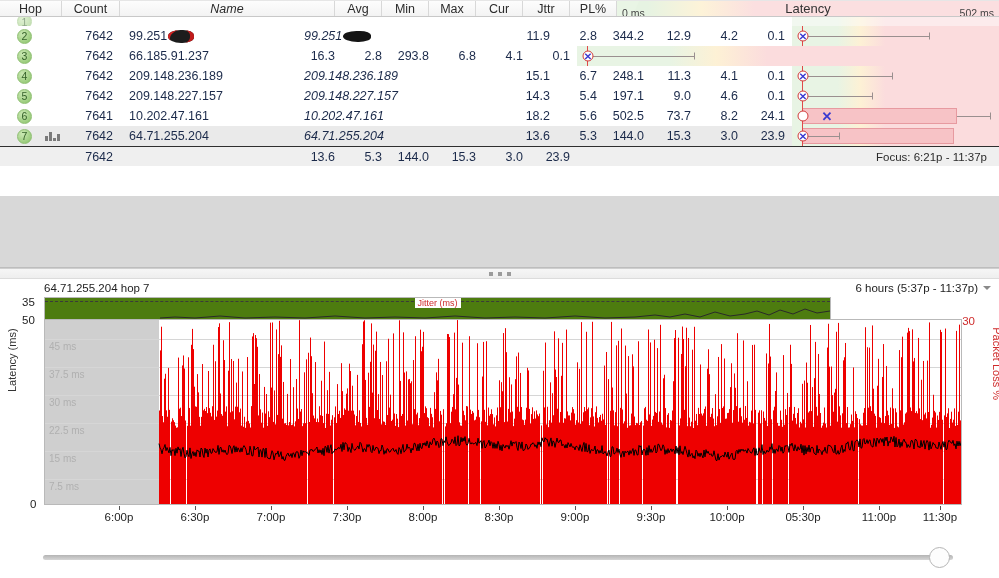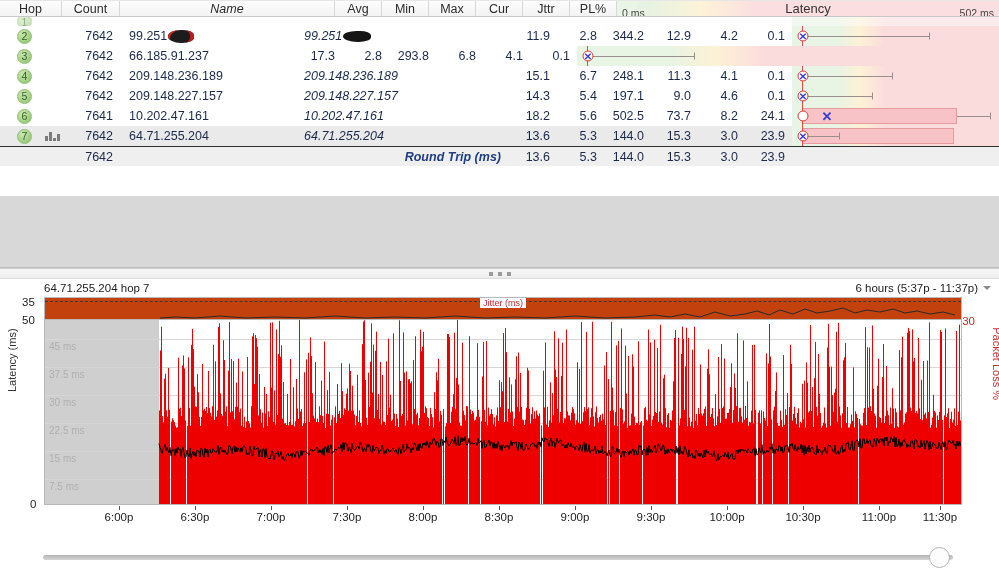--- a/index.html
+++ b/index.html
@@ -92,22 +92,22 @@
   
   .chart-panel { position:absolute; left:6px; top:279px; width:999px; height:258px; background:#fff; }
   .chart-head { display:flex; align-items:center; justify-content:space-between;
                 padding:3px 14px 2px 38px; font-size:11.5px; color:#222; }
   .range-sel { display:flex; align-items:center; gap:5px; cursor:default; }
   .chev { width:0;height:0;border-left:4px solid transparent;border-right:4px solid transparent;
           border-top:4px solid #8a8a8a; }
 
   .plot-area { position:relative; left:0; width:999px; height:232px; }
 
-  .jitter-strip { position:absolute; left:38px; top:1px; width:918px; height:22px;
-                  border:1px solid #b9b9b9; border-bottom:none; background:#c2410c; overflow:hidden; }
+  .jitter-strip { position:absolute; left:38px; top:1px; width:787px; height:22px;
+                  border:1px solid #b9b9b9; border-bottom:none; background:#4d7c0f; overflow:hidden; }
   .dashline { position:absolute; left:0; top:3px; width:100%; height:0;
               border-top:1px dashed #3a3a3a; }
   .jitter-lbl { position:absolute; left:50%; top:0px; transform:translateX(-50%);
                 font-size:9px; color:#cf2b2b; background:#fff; padding:0 3px; z-index:2; }
   .y35 { position:absolute; left:16px; top:0px; font-size:11.5px; color:#222; }
 
   .grid-box { position:absolute; left:38px; top:23px; width:918px; height:186px;
               border:1px solid #b9b9b9; background:#fff; overflow:hidden; }
   .gridline { position:absolute; left:0; width:100%; height:1px; background:#d6d6d6; }
   .nodata { position:absolute; left:0; top:0; width:114px; height:100%; background:#cfcfcf; }
@@ -207,21 +207,21 @@
             </div>
         </div>
       </div>
 
       <div class="row">
         <div class="cell hop c-hop">
           <span class="badge">3</span>
         </div>
         <div class="cell num c-count">7642</div>
         <div class="cell txt c-ip">66.185.91.237</div>
-        <div class="cell num c-num">17.3</div>
+        <div class="cell num c-num">16.3</div>
         <div class="cell num c-num">2.8</div>
         <div class="cell num c-num">293.8</div>
         <div class="cell num c-num">6.8</div>
         <div class="cell num c-num">4.1</div>
         <div class="cell num c-num">0.1</div>
         <div class="cell c-lat latcell">
           <div class="bands"></div>
           <div class="zeroline"></div>
           <div class="whisker" style="left:12px;width:105px"></div>
           <div class="wcap" style="left:117px"></div>
@@ -331,27 +331,27 @@
           <div class="marker" style="left:11px">
               <span class="x">✕</span>
             </div>
         </div>
       </div>
 
       <div class="sumrow">
         <div class="cell c-hop"></div>
         <div class="cell num c-count">7642</div>
         <div class="cell txt c-ip"></div>
-        <div class="cell rt c-name">Round Trip (ms)</div>
         <div class="cell num c-num">13.6</div>
         <div class="cell num c-num">5.3</div>
         <div class="cell num c-num">144.0</div>
         <div class="cell num c-num">15.3</div>
         <div class="cell num c-num">3.0</div>
         <div class="cell num c-num">23.9</div>
+        <div class="focus">Focus: 6:21p - 11:37p</div>
       </div>
     </div>
   </div>
 
   <div class="empty-gray"></div>
 
   <div class="splitter">
     <i></i>
     <i></i>
     <i></i>
@@ -1198,21 +1198,21 @@
           <span class="xlab" style="left:379px">8:00p</span>
         <div class="xtick" style="left:455px"></div>
           <span class="xlab" style="left:455px">8:30p</span>
         <div class="xtick" style="left:531px"></div>
           <span class="xlab" style="left:531px">9:00p</span>
         <div class="xtick" style="left:607px"></div>
           <span class="xlab" style="left:607px">9:30p</span>
         <div class="xtick" style="left:683px"></div>
           <span class="xlab" style="left:683px">10:00p</span>
         <div class="xtick" style="left:759px"></div>
-          <span class="xlab" style="left:759px">10:30p</span>
+          <span class="xlab" style="left:759px">05:30p</span>
         <div class="xtick" style="left:835px"></div>
           <span class="xlab" style="left:835px">11:00p</span>
         <div class="xtick" style="left:896px"></div>
           <span class="xlab" style="left:896px">11:30p</span>
       </div>
     </div>
   </div>
 
   <div class="hscroll">
     <div class="track"></div>

